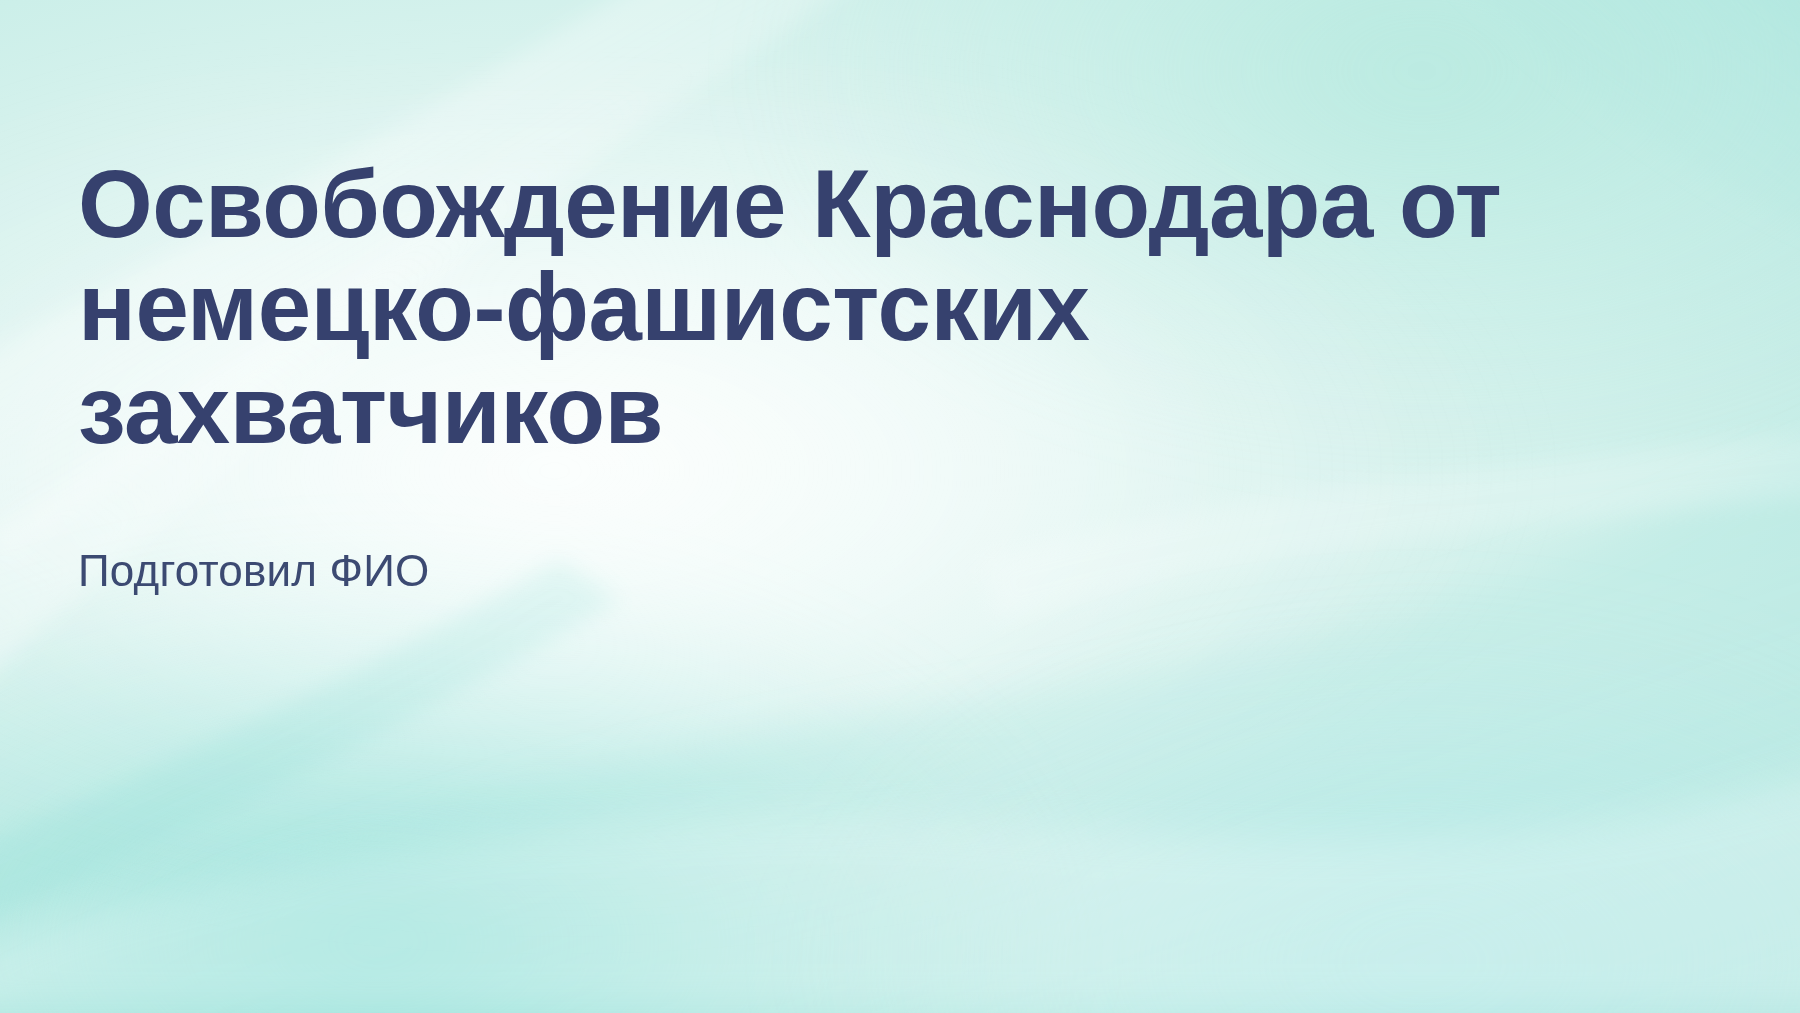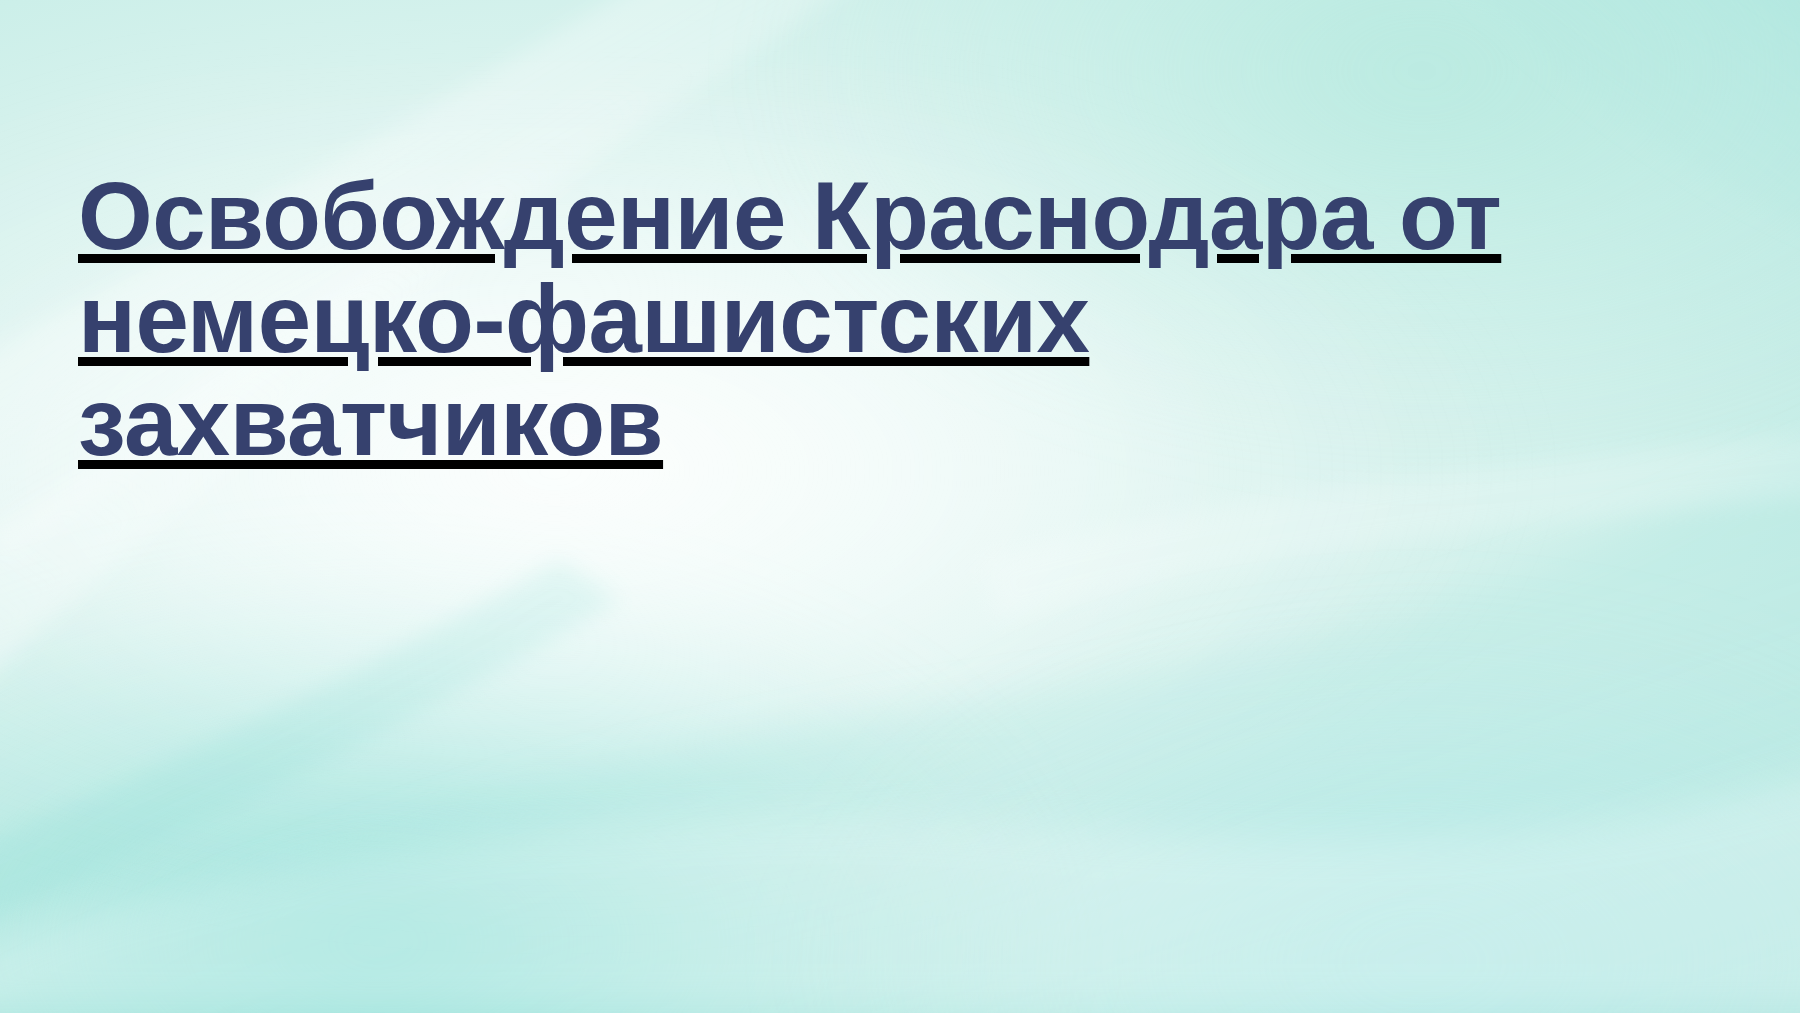--- a/index.html
+++ b/index.html
@@ -96,23 +96,22 @@
                rgba(166,230,232,0.46) 0%,
                rgba(180,236,236,0) 100%);
     filter:blur(46px);
     pointer-events:none;
   }
 
   
   .content {
     position:absolute;
     left:78px;
-    top:164px;
+    top:152px;
     width:1500px;
-    text-decoration:underline;
   }
 
   .headline {
     color:#36416e;
     font-family:"Liberation Sans", sans-serif;
     font-weight:700;
     font-size:96px;
     line-height:103px;
     letter-spacing:-0.5px;
     white-space:pre-line;
@@ -183,15 +182,16 @@
       <path d="M 980 560 C 1200 500, 1420 470, 1860 430 L 1860 492
                C 1430 530, 1210 566, 1000 624 Z" fill="#ffffff" opacity="0.20" filter="url(#soft)"></path>
 
       <path d="M -160 900 C 140 780, 330 690, 560 560 L 620 600
                C 380 740, 180 840, -120 960 Z" fill="#7fd9d0" opacity="0.16" filter="url(#soft)"></path>
     </svg>
   </div>
 
   <div class="content">
     <h1 class="headline">Освобождение Краснодара от немецко-фашистских захватчиков</h1>
+    <div class="subtitle">Подготовил ФИО</div>
   </div>
 
 </div>
 
 </body></html>

